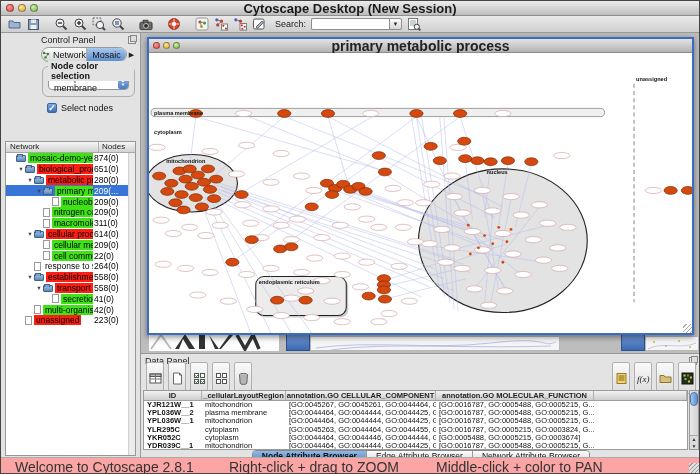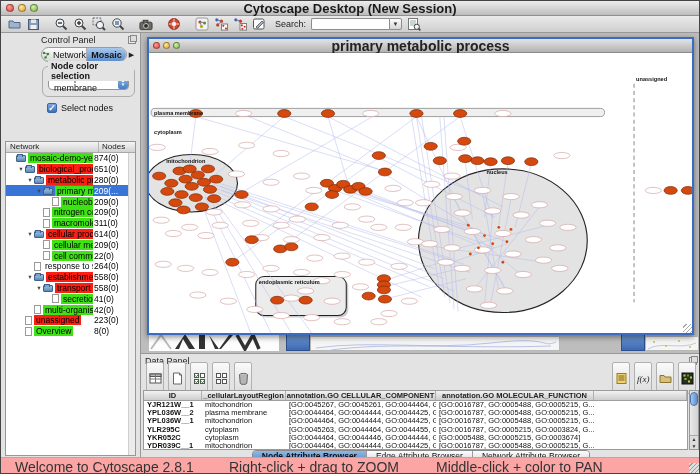--- a/index.html
+++ b/index.html
@@ -36,21 +36,21 @@
     background:#e3e3e3; border-right:1px solid #979797;padding-left:36px; }
   .panel-head { height:13px; display:flex; align-items:center; padding:0 4px;
     font-size:9px; color:#222; }
   .float-ic { margin-left:auto; width:8px; height:8px; border:1px solid #888; position:relative; background:#eee; }
   .float-ic:before { content:""; position:absolute; right:-2px; top:-2px; width:5px; height:5px; border:1px solid #888; background:#ddd; }
   .cp-tabs-row { display:flex; align-items:center; margin:1px 4px 3px 4px; }
   .cp-tabs { display:flex; flex:1; height:15px; border:1px solid #9a9a9a; border-radius:8px; overflow:hidden; background:linear-gradient(#fbfbfb,#d9d9d9); }
   .cp-tab { flex:1; display:flex; align-items:center; justify-content:center; gap:3px;
     font-size:9px; color:#111; border-right:1px solid #aaa; }
   .cp-tab:last-child { border-right:none; }
-  .cp-tab.selected { background:linear-gradient(#a8c8ec,#5d8fce); font-weight:bold; }
+  .cp-tab.selected { background:linear-gradient(#a8c8ec,#5d8fce); font-weight:normal; }
   .tab-arrow { width:9px; font-size:7px; color:#222; text-align:center; }
 
   .groupbox { margin:4px 5px 0 5px; border:1px solid #adadad; border-radius:6px;
     padding:8px 5px 6px 5px; position:relative; }
   .groupbox .legend { position:absolute; top:-6px; left:5px; background:#e3e3e3;
     padding:0 3px; font-size:9px; font-weight:bold; color:#111; }
   .combo { height:15px; border:1px solid #949494; border-radius:4px; background:#fff;
     display:flex; align-items:center; font-size:9px; padding-left:5px; color:#111; }
   .combo-step { margin-left:auto; width:14px; height:13px; border-radius:2px 3px 3px 2px;
     background:linear-gradient(#93bcec,#4a7cc2); display:flex; flex-direction:column;
@@ -457,29 +457,20 @@
             <span class="tcount">42(0)</span>
           </div>
           <div class="trow">
             <div class="row-inner">
               <span style="width: 11px; flex: 0 0 auto;"></span>
               <span class="tri"></span>
               <span class="ticon file"></span>
               <span class="tlabel bg-red">unassigned</span>
             </div>
             <span class="tcount">223(0)</span>
-          </div>
-          <div class="trow">
-            <div class="row-inner">
-              <span style="width: 11px; flex: 0 0 auto;"></span>
-              <span class="tri"></span>
-              <span class="ticon file"></span>
-              <span class="tlabel bg-green">Overview</span>
-            </div>
-            <span class="tcount">8(0)</span>
           </div>
         </div>
       <div class="tree-scroll"></div>
     </div>
   </div>
 
   <div class="desktop">
 
     <div class="frag" style="left:8px;top:300px;width:130px;height:18px;background:#fdfdfd;overflow:hidden;">
       <svg width="130" height="18" viewBox="0 0 130 18">

